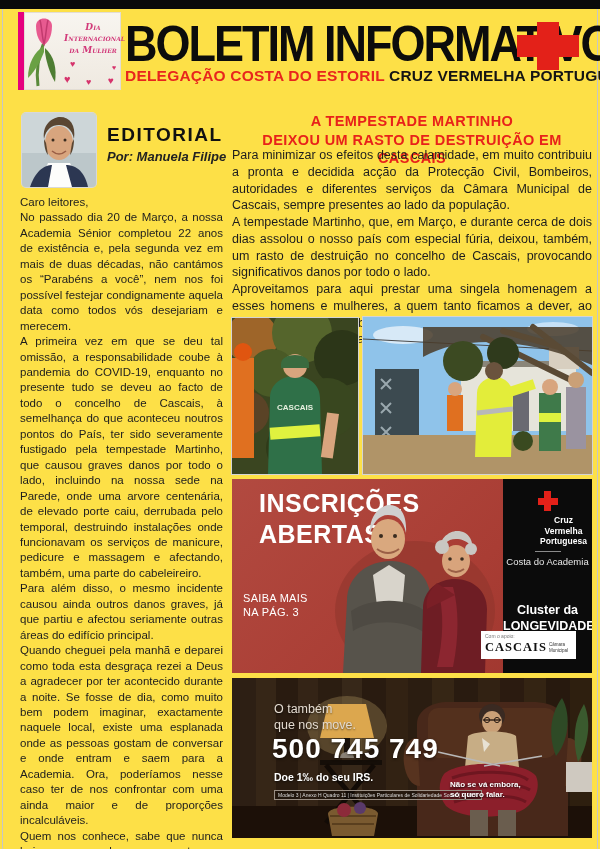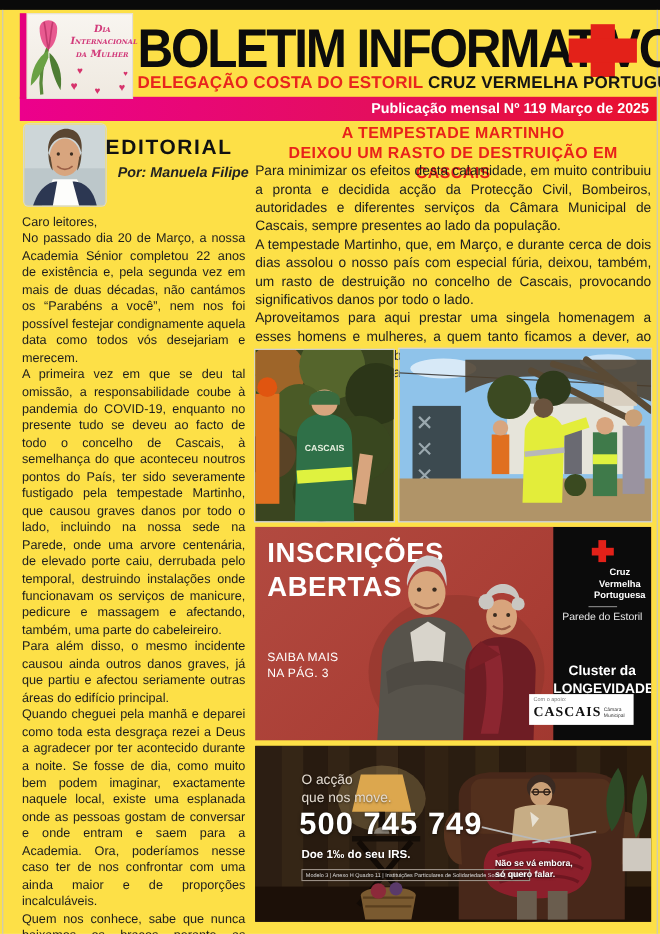--- a/index.html
+++ b/index.html
@@ -32,42 +32,42 @@
   .subtitle .red{color:#e8251d;}
   .subtitle .black{color:#141414;}
   .issue-bar{position:absolute;left:18px;top:88px;width:579px;height:22px;
     background:linear-gradient(90deg,#ec008c 0%,#e40e5e 55%,#e8112d 100%);
     color:#fff;font-weight:bold;font-size:13px;line-height:22px;text-align:right;
     padding-right:7px;}
 
   
   .editorial-photo{position:absolute;left:22px;top:113px;width:74px;height:74px;
     border-radius:4px;overflow:hidden;box-shadow:0 0 0 1px #d8d8d8;}
-  .editorial-heading{position:absolute;left:96px;top:124px;font-size:19px;font-weight:bold;
+  .editorial-heading{position:absolute;left:107px;top:124px;font-size:19px;font-weight:bold;
     letter-spacing:1.5px;color:#111;}
   .editorial-byline{position:absolute;left:107px;top:149px;font-size:13px;font-weight:bold;
     font-style:italic;color:#222;}
   .editorial-body{position:absolute;left:20px;top:195px;width:203px;
     font-size:11.5px;line-height:1.345;text-align:justify;color:#1d1d1d;}
   .editorial-body p{margin:0;}
 
   
   .storm-title{position:absolute;left:232px;top:112px;width:360px;text-align:center;
     color:#e8221a;font-weight:bold;font-size:14.5px;line-height:1.28;letter-spacing:0.4px;}
   .storm-body{position:absolute;left:232px;top:147px;width:360px;
     font-size:12.5px;line-height:1.34;text-align:justify;color:#1d1d1d;}
   .storm-body p{margin:0;}
   .photo-frame{position:absolute;overflow:hidden;box-shadow:0 0 0 1px #d4d4d4;}
   .storm-photo-left{left:232px;top:318px;width:126px;height:156px;}
   .storm-photo-right{left:363px;top:317px;width:229px;height:157px;}
 
   
   .ad-enroll{position:absolute;left:232px;top:479px;width:360px;height:194px;
     background:linear-gradient(135deg,#b24a40 0%,#a93d34 60%,#9c352d 100%);overflow:hidden;}
-  .ad-enroll .headline{position:absolute;left:11px;top:9px;color:#fff;font-weight:bold;
+  .ad-enroll .headline{position:absolute;left:27px;top:9px;color:#fff;font-weight:bold;
     font-size:25px;line-height:1.22;letter-spacing:0.5px;}
   .ad-enroll .cta{position:absolute;left:11px;top:112px;color:#fff;font-weight:normal;
     font-size:11px;line-height:1.3;letter-spacing:0.3px;}
   .couple-photo{position:absolute;left:93px;top:12px;width:178px;height:182px;}
   .panel-black{position:absolute;right:0;top:0;width:89px;height:194px;background:#0b0b0b;
     color:#fff;text-align:center;}
   .cross-small{position:relative;margin:12px auto 4px auto;width:20px;height:20px;}
   .cross-small .v{left:6.5px;top:0;width:7px;height:20px;}
   .cross-small .h{left:0;top:6.5px;width:20px;height:7px;}
   .panel-black .brand{font-size:8.5px;font-weight:bold;line-height:1.25;padding-left:32px;}
@@ -129,21 +129,20 @@
 
   <div class="cross cross-header">
     <div class="v"></div>
       <div class="h"></div>
   </div>
 
   <div class="subtitle">
     <span class="red">DELEGAÇÃO COSTA DO ESTORIL</span><span class="black"> CRUZ VERMELHA PORTUGUESA</span>
   </div>
 
-  <div class="issue-bar">Publicação mensal Nº 119 Março de 2025</div>
 
   <div class="editorial-photo">
     <svg width="74" height="74" viewBox="0 0 74 74">
       <rect width="74" height="74" fill="#cdd6d8"></rect>
       <rect y="40" width="74" height="34" fill="#bcc7ca"></rect>
       <path d="M16 74 L26 50 L48 50 L60 74 Z" fill="#fdfdfb"></path>
       <path d="M8 74 C14 56 24 52 30 52 L26 74 Z" fill="#2c3752"></path>
       <path d="M66 74 C62 56 52 52 44 52 L50 74 Z" fill="#2c3752"></path>
       <ellipse cx="37" cy="30" rx="14" ry="17" fill="#d8a57e"></ellipse>
       <path d="M22 26 C20 10 32 4 38 4 C48 4 54 12 52 26 C50 16 44 12 37 12 C30 12 24 16 22 26 Z" fill="#5a4632"></path>
@@ -262,21 +261,21 @@
     <div class="panel-black">
       <div class="cross cross-small">
         <div class="v"></div>
           <div class="h"></div>
       </div>
       <div class="brand">
         <div>Cruz Vermelha</div>
         <div>Portuguesa</div>
       </div>
       <div class="divider"></div>
-      <div class="region">Parede do Estoril</div>
+      <div class="region">Costa do Academia</div>
       <div class="program">
         <div>Cluster da</div>
         <div>LONGEVIDADE</div>
       </div>
     </div>
     <div class="support-box">
       <div class="lbl">Com o apoio:</div>
       <div class="row">
         <span class="cascais">CASCAIS</span>
         <span class="sub">
@@ -336,21 +335,21 @@
       <rect x="266" y="132" width="18" height="26" fill="#6a5d4e"></rect>
       <path d="M330 20 C318 36 316 58 324 78 C336 64 340 38 330 20 Z" fill="#2e4a26"></path>
       <path d="M352 26 C342 42 340 62 346 84 C356 68 360 44 352 26 Z" fill="#3a5a2e"></path>
       <rect x="334" y="84" width="26" height="30" fill="#cfc9c0"></rect>
       <path d="M96 136 C96 126 146 126 146 136 L142 158 L100 158 Z" fill="#7a5a30"></path>
       <path d="M98 138 L144 138 M100 146 L142 146" stroke="#5a3f1e" stroke-width="2"></path>
       <circle cx="112" cy="132" r="7" fill="#8c2a3a"></circle>
       <circle cx="128" cy="130" r="6" fill="#5a3a6a"></circle>
     </svg>
     <div class="irs-intro">
-      <div>O acção</div>
+      <div>O também</div>
       <div>que nos move.</div>
     </div>
     <div class="irs-number">500 745 749</div>
     <div class="irs-donate">Doe 1‰ do seu IRS.</div>
     <div class="irs-fineprint">Modelo 3 | Anexo H Quadro 11 | Instituições Particulares de Solidariedade Social | 1403 ☒</div>
     <div class="irs-quote">
       <div>Não se vá embora,</div>
       <div>só quero falar.</div>
     </div>
   </div>

